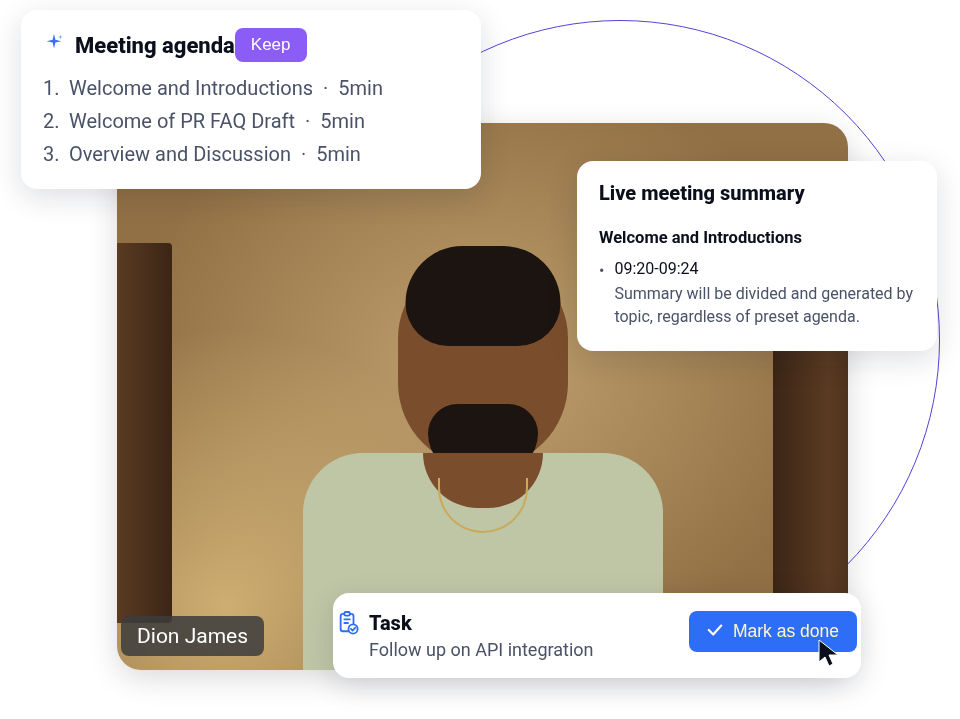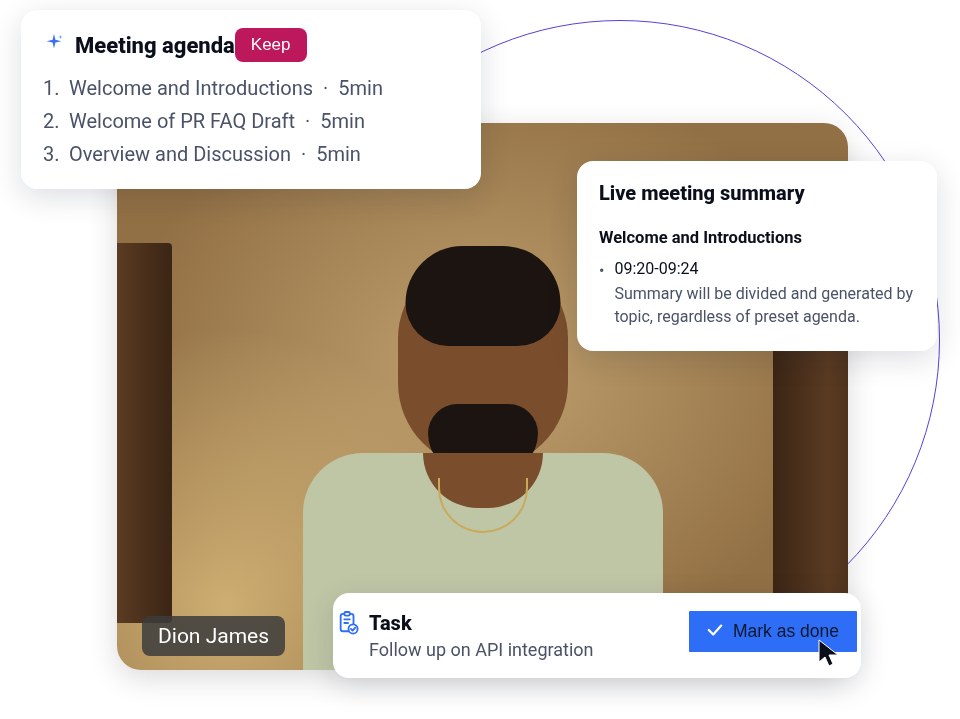--- a/index.html
+++ b/index.html
@@ -98,21 +98,21 @@
     position: absolute;
     top: 25px; left: 50%; transform: translateX(-50%);
     width: 90px; height: 55px;
     border: 2px solid #c9a95a;
     border-top: none;
     border-radius: 0 0 50px 50px;
   }
 
   .name-badge {
     position: absolute;
-    left: 25px;
+    left: 4px;
     bottom: 14px;
     background: rgba(60,60,60,0.85);
     color: #fff;
     font-size: 21px;
     padding: 8px 16px;
     border-radius: 8px;
   }
 
   
   .card {
@@ -131,21 +131,21 @@
   }
   .agenda-header {
     display: flex;
     align-items: center;
     justify-content: flex-start;
     margin-bottom: 10px;
   }
   .agenda-title-wrap { display: flex; align-items: center; gap: 10px; }
   .agenda-title { font-size: 22px; font-weight: 800; color: #0B0F1C; }
   .keep-btn {
-    background: #be185d;
+    background: #8b5cf6;
     color: #fff;
     border: none;
     border-radius: 8px;
     padding: 7px 16px;
     font-size: 17px;
     font-weight: 500;
     cursor: pointer;
   }
   .agenda-list { margin: 0; padding: 0; list-style: none; }
   .agenda-list li {
@@ -178,23 +178,23 @@
     top: 593px;
     width: 528px;
     padding: 18px 4px;
   }
   .task-row { display: flex; justify-content: space-between; align-items: flex-start; }
   .task-left { display: flex; gap: 10px; }
   .task-label { font-size: 20px; font-weight: 800; color: #0B0F1C; }
   .task-desc { font-size: 18px; color: #4A5268; margin-top: 4px; text-align: right; }
   .mark-done-btn {
     background: #2E6EF7;
-    color: #0f172a;
+    color: #fef9c3;
     border: none;
-    border-radius: 1px;
+    border-radius: 8px;
     padding: 10px 18px;
     font-size: 17.5px;
     font-weight: 500;
     cursor: pointer;
     display: inline-flex;
     align-items: center;
     gap: 10px;
   }
 
   .cursor {

